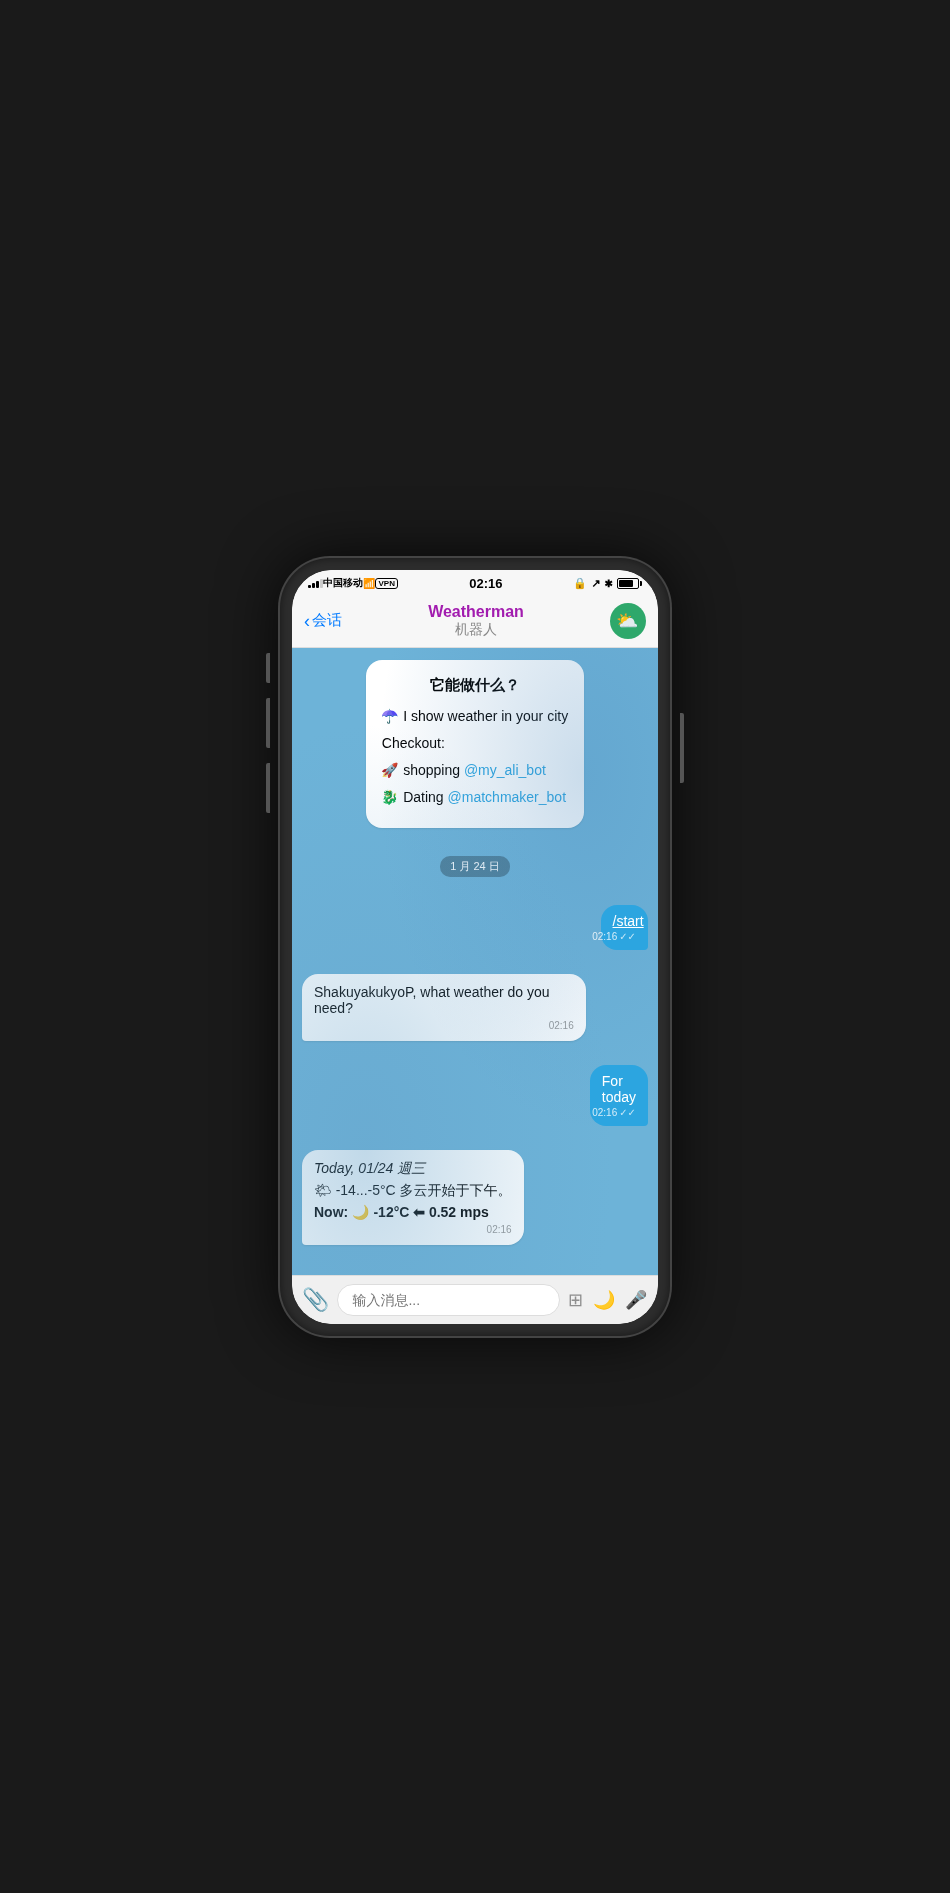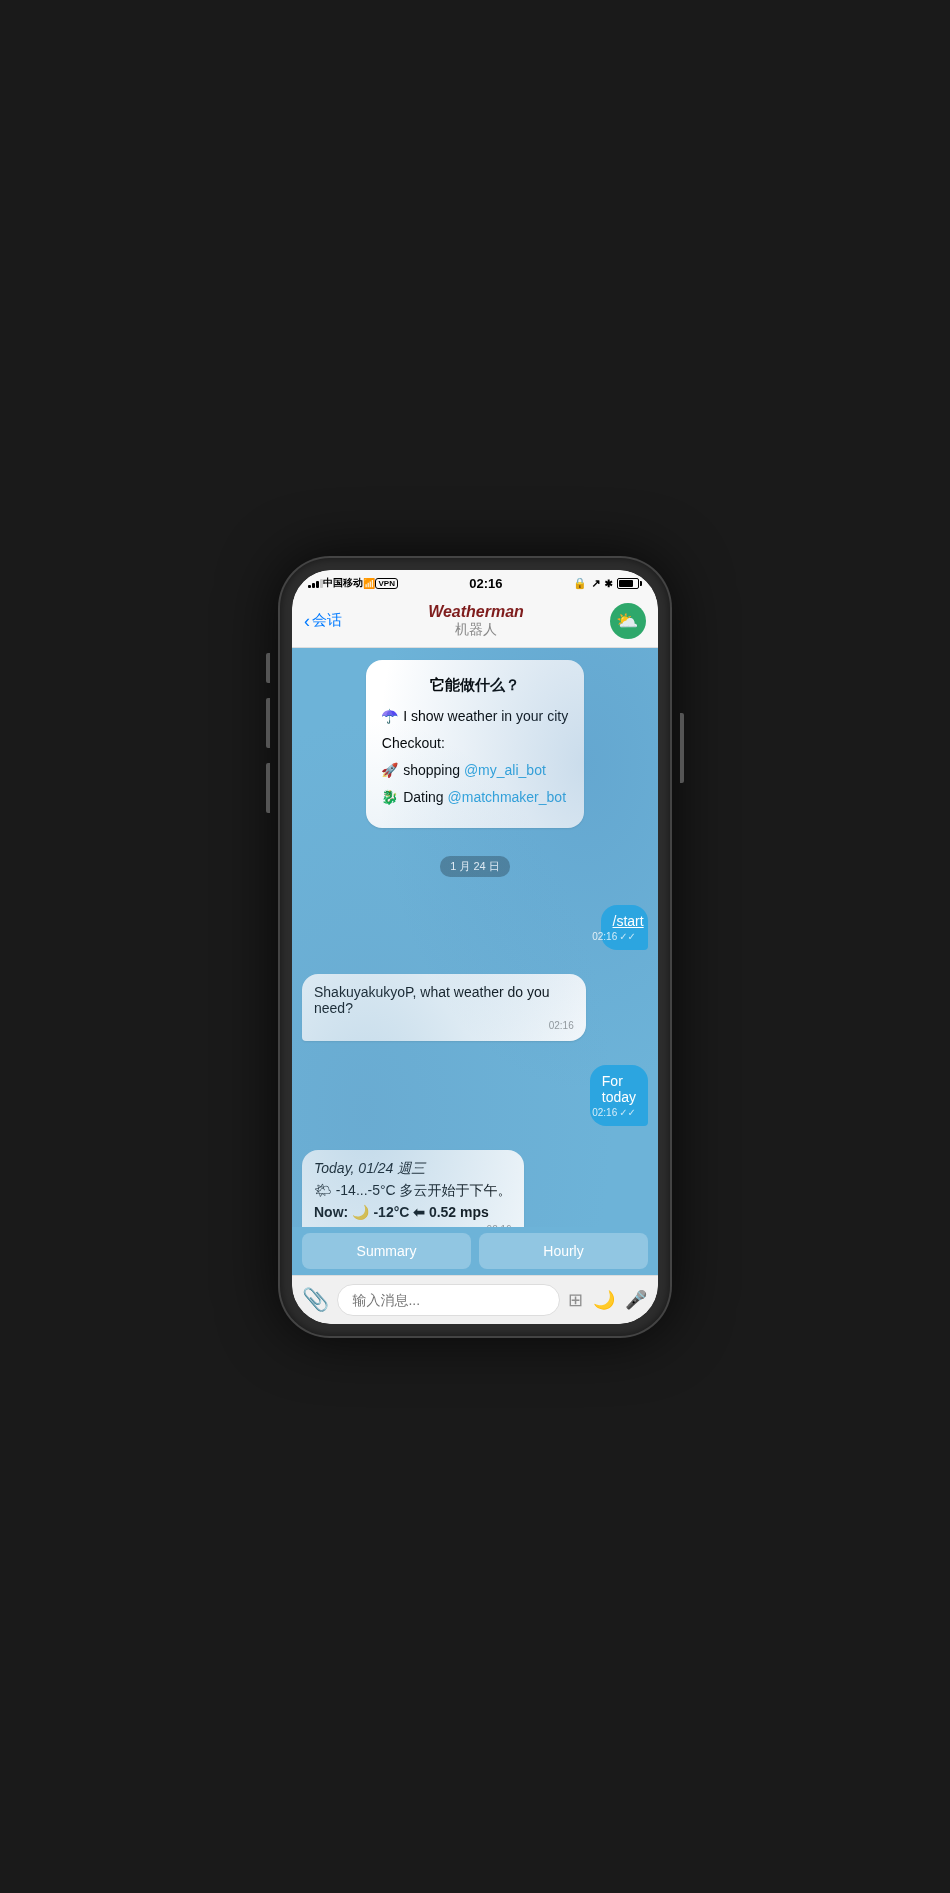--- a/index.html
+++ b/index.html
@@ -166,22 +166,21 @@
     .nav-back-chevron {
       font-size: 18px;
       line-height: 1;
     }
     .nav-center {
       text-align: center;
     }
     .nav-title {
       font-size: 16px;
       font-weight: 700;
-      color: #7f1d1d;
-      font-style: italic;
+      color: #a21caf;
     }
     .nav-subtitle {
       font-size: 14px;
       color: #888;
     }
     .nav-avatar {
       width: 36px;
       height: 36px;
       border-radius: 50%;
       background: #2ea86b;
@@ -458,24 +457,20 @@
             <span>🌙</span>
             <span>-12°C</span>
             <span>⬅</span>
             <span>0.52 mps</span>
           </div>
           <div class="bubble-time-in">02:16</div>
         </div>
 
       </div>
 
-      <div class="quick-replies">
-        <button class="quick-reply-btn">Summary</button>
-        <button class="quick-reply-btn">Hourly</button>
-      </div>
 
       <div class="input-bar">
         <span class="input-attach">📎</span>
         <input class="input-field" type="text" placeholder="输入消息..." style="">
         <div class="input-right-icons">
           <span style="font-size:18px;">⊞</span>
           <span style="font-size:18px;">🌙</span>
           <span style="font-size:18px;">🎤</span>
         </div>
       </div>

